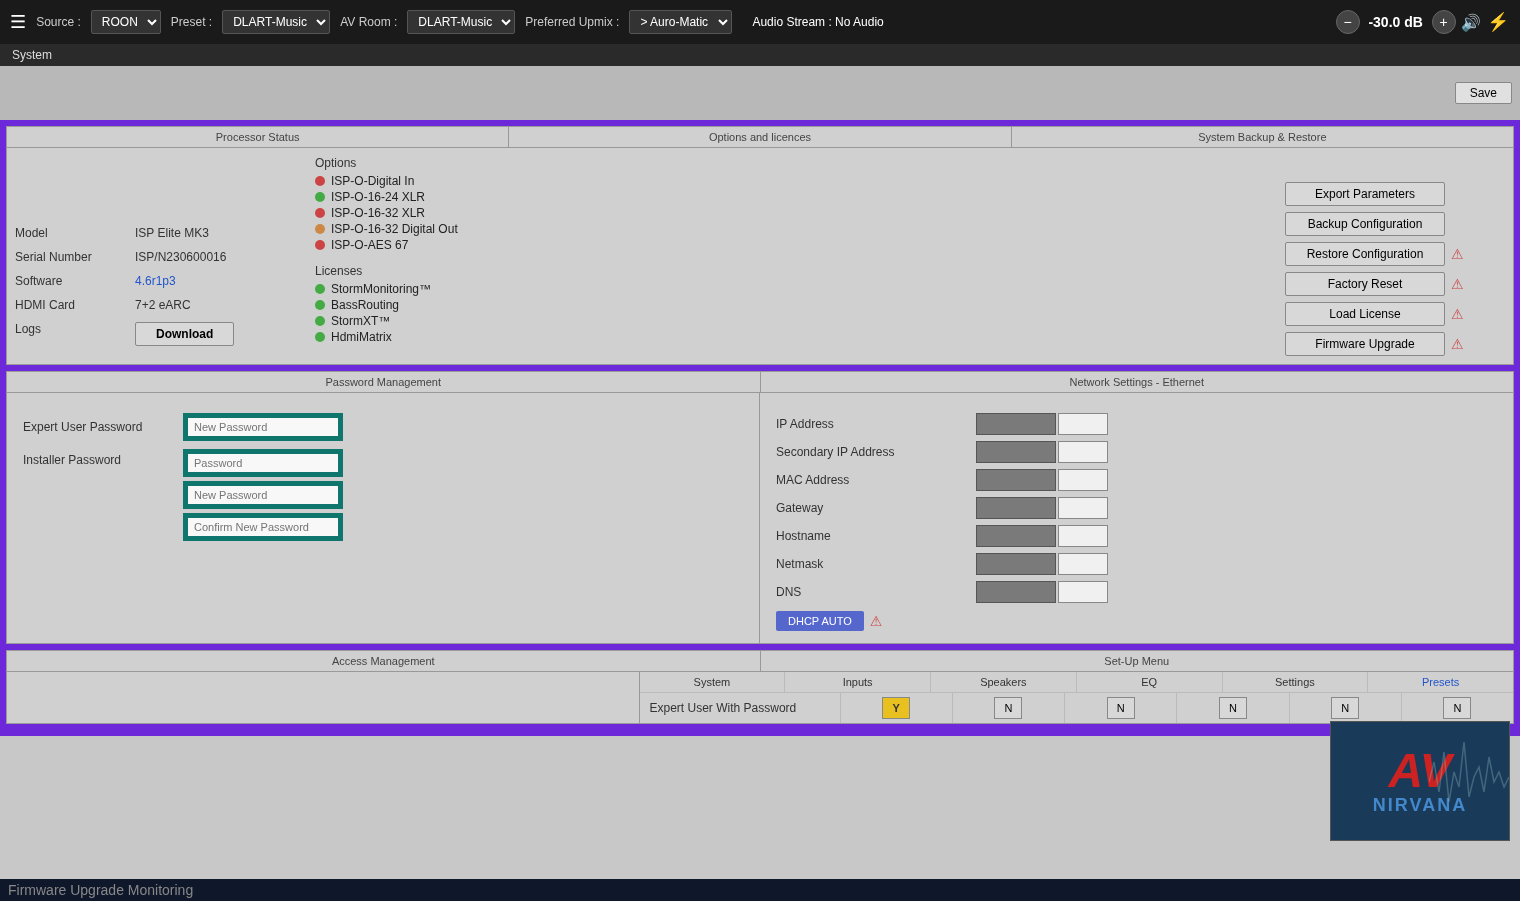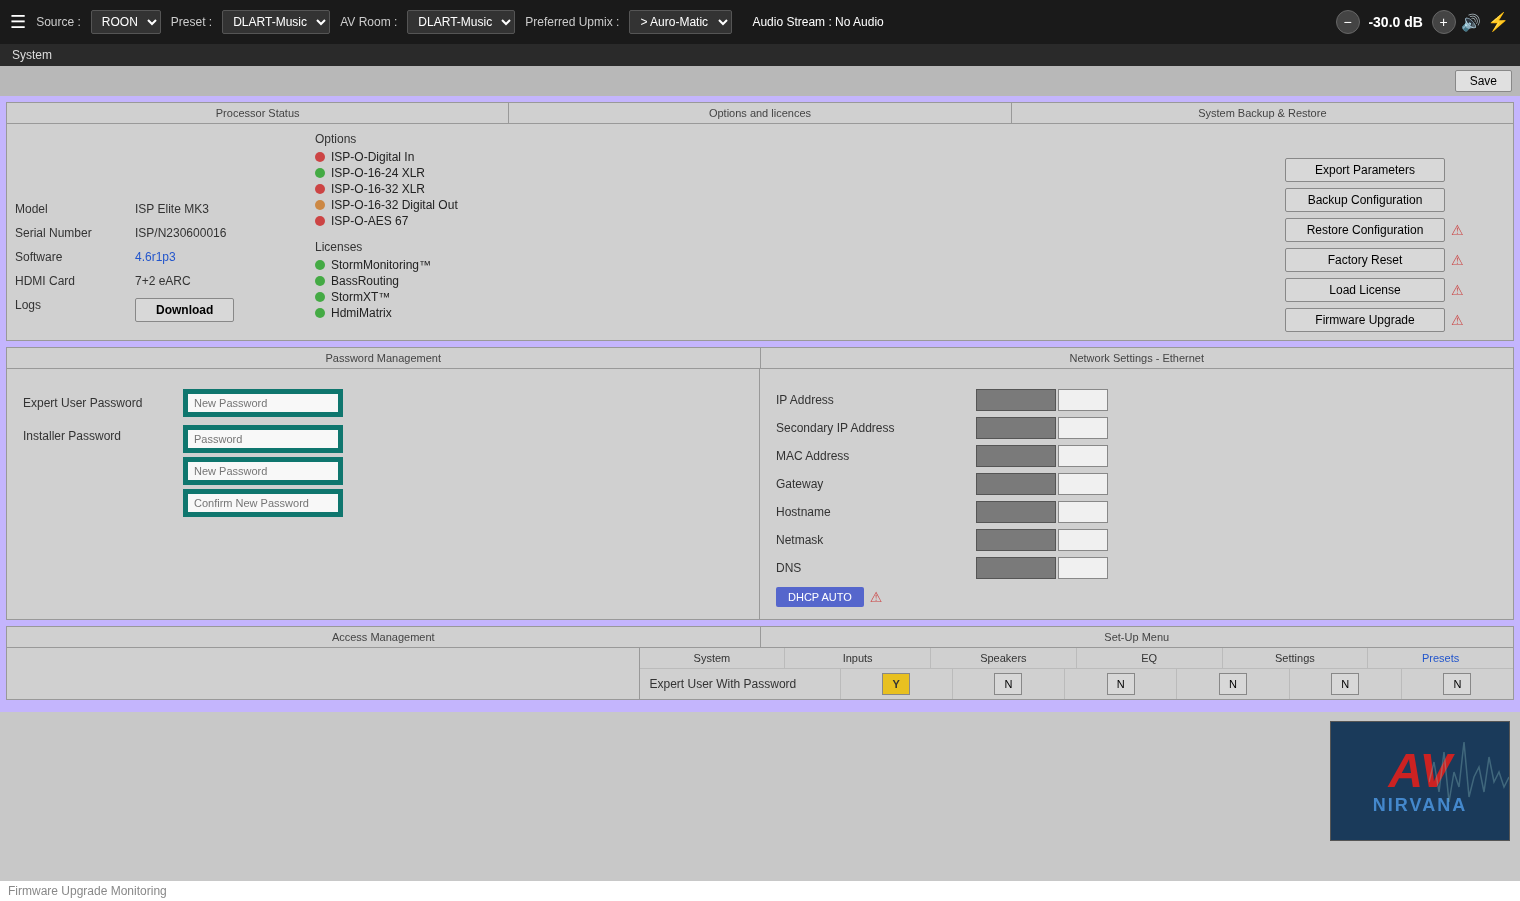--- a/index.html
+++ b/index.html
@@ -67,34 +67,34 @@
       color: #ddd;
       padding: 4px 12px;
       font-size: 12px;
     }
 
     
     .savebar {
       background: #b8b8b8;
       display: flex;
       justify-content: flex-end;
-      padding: 4px 8px;
+      padding: 16px 8px;
     }
     .save-btn {
       background: #e0e0e0;
       border: 1px solid #888;
       padding: 3px 14px;
       font-size: 12px;
       cursor: pointer;
       border-radius: 2px;
     }
 
     
     .main-content {
-      background: #c4b5fd;
+      background: #6d28d9;
       padding: 6px;
     }
 
     
     .panel {
       background: #d0d0d0;
       border: 1px solid #999;
       margin-bottom: 6px;
     }
     .panel-header-row {
@@ -381,23 +381,23 @@
       position: absolute;
       right: 0; top: 0; bottom: 0;
       width: 80px;
       opacity: 0.5;
       color: #8bb;
       font-size: 10px;
     }
 
     
     .bottombar {
-      background: #ffffff;
+      background: #0f172a;
       color: #888;
-      font-size: 12px;
+      font-size: 14px;
       padding: 3px 8px;
       position: fixed;
       bottom: 0; left: 0; right: 0;
     }
   </style>
 </head>
 <body>
 
 <div class="topbar">
   <span class="hamburger-icon">☰</span>

